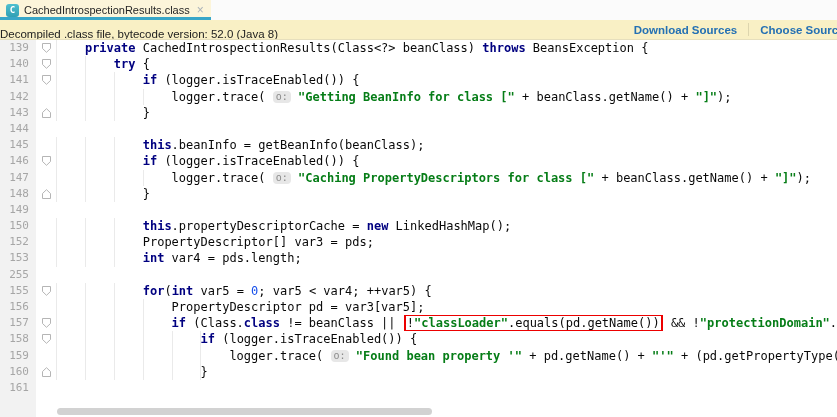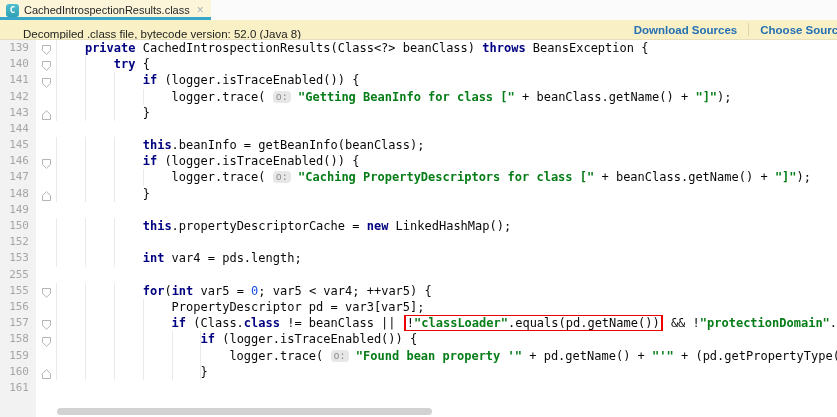--- a/index.html
+++ b/index.html
@@ -12,31 +12,31 @@
   .tab::after { content:""; position:absolute; left:0; right:0; bottom:0; height:3px; background:#38a6c8; }
   .tab-label { font-size:11px; color:#262626; white-space:nowrap; }
   .class-icon { width:13px; height:13px; border-radius:3px; background:linear-gradient(180deg,#4fc0cf,#2f9fb4);
                 color:#fff; font-size:9px; font-weight:bold; display:flex; align-items:center; justify-content:center;
                 font-family:"DejaVu Sans Mono",monospace; }
   .tab-close { color:#aab2b8; font-size:12px; line-height:12px; margin-left:2px; cursor:pointer; }
 
   
   .banner { height:20px; background:#f9f0c5; border-bottom:1px solid #e6dfbd; display:flex; align-items:center;
             font-size:11.5px; color:#222; flex-shrink:0; overflow:hidden; white-space:nowrap; }
-  .banner-msg { padding-left:23px; flex:1 1 auto;margin-top:9px; }
+  .banner-msg { padding-left:0; flex:1 1 auto;margin-top:9px; }
   .banner-link { color:#2470b3; cursor:pointer; text-decoration:none; flex:0 0 auto;font-weight:bold; }
   .banner-sep { width:1px; height:13px; background:#ddd5ae; margin:0 11px; flex:0 0 auto; }
   .banner-link.last { margin-right:-14px; }
 
   
   .editor { position:relative; flex:1 1 auto; background:#fff; overflow:hidden; cursor:text; }
   .gutter-bg { position:absolute; left:0; top:0; bottom:0; width:36px; background:#f2f2f2; }
   .lines { position:relative; }
   .line { display:flex; height:16.2px; line-height:16.2px; white-space:pre;
-          font-family:"DejaVu Sans Mono", monospace; font-size:12px;align-items:flex-end; }
+          font-family:"DejaVu Sans Mono", monospace; font-size:12px; }
   .lnum { width:36px; flex:0 0 36px; text-align:right; padding-right:7px; color:#a6a6a6; font-size:11px; position:relative; }
   .fold { width:20px; flex:0 0 20px; display:flex; align-items:center; justify-content:center; cursor:pointer; }
   .fold svg { display:block; }
   .codetxt { flex:1 1 auto; overflow:hidden; color:#080808; }
   .ind { display:inline-block; white-space:pre;
          background-image:repeating-linear-gradient(90deg,#eaeaea 0,#eaeaea 1px,transparent 1px,transparent 4ch); }
   .kw { color:#000080; font-weight:bold; }
   .str { color:#067d17; font-weight:bold; }
   .num { color:#1750eb; }
   .pl { color:#080808; }
@@ -87,21 +87,21 @@
         <div class="line"><span class="lnum">145</span><span class="fold"></span><span class="codetxt"><span class="ind">            </span><span class="kw">this</span><span class="pl">.beanInfo = getBeanInfo(beanClass);</span></span></div>
         <div class="line"><span class="lnum">146</span><span class="fold"><svg width="11" height="12" viewBox="0 0 11 12">
               <path d="M1.5 1.5h8v5l-4 3.8-4-3.8z" fill="#fff" stroke="#b5b5b5"></path>
             </svg></span><span class="codetxt"><span class="ind">            </span><span class="kw">if</span><span class="pl"> (logger.isTraceEnabled()) {</span></span></div>
         <div class="line"><span class="lnum">147</span><span class="fold"></span><span class="codetxt"><span class="ind">                </span><span class="pl">logger.trace( </span><span class="hint">o:</span><span class="pl"> </span><span class="str">"Caching PropertyDescriptors for class ["</span><span class="pl"> + beanClass.getName() + </span><span class="str">"]"</span><span class="pl">);</span></span></div>
         <div class="line"><span class="lnum">148</span><span class="fold"><svg width="11" height="12" viewBox="0 0 11 12">
               <path d="M1.5 10.5h8v-5l-4-3.8-4 3.8z" fill="#fff" stroke="#b5b5b5"></path>
             </svg></span><span class="codetxt"><span class="ind">            </span><span class="pl">}</span></span></div>
         <div class="line"><span class="lnum">149</span><span class="fold"></span><span class="codetxt"></span></div>
         <div class="line"><span class="lnum">150</span><span class="fold"></span><span class="codetxt"><span class="ind">            </span><span class="kw">this</span><span class="pl">.propertyDescriptorCache = </span><span class="kw">new</span><span class="pl"> LinkedHashMap();</span></span></div>
-        <div class="line"><span class="lnum">152</span><span class="fold"></span><span class="codetxt"><span class="ind">            </span></span></div>
+        <div class="line"><span class="lnum">152</span><span class="fold"></span><span class="codetxt"><span class="ind">            </span><span class="pl">PropertyDescriptor[] var3 = pds;</span></span></div>
         <div class="line"><span class="lnum">153</span><span class="fold"></span><span class="codetxt"><span class="ind">            </span><span class="kw">int</span><span class="pl"> var4 = pds.length;</span></span></div>
         <div class="line"><span class="lnum">255</span><span class="fold"></span><span class="codetxt"></span></div>
         <div class="line"><span class="lnum">155</span><span class="fold"><svg width="11" height="12" viewBox="0 0 11 12">
               <path d="M1.5 1.5h8v5l-4 3.8-4-3.8z" fill="#fff" stroke="#b5b5b5"></path>
             </svg></span><span class="codetxt"><span class="ind">            </span><span class="kw">for</span><span class="pl">(</span><span class="kw">int</span><span class="pl"> var5 = </span><span class="num">0</span><span class="pl">; var5 &lt; var4; ++var5) {</span></span></div>
         <div class="line"><span class="lnum">156</span><span class="fold"></span><span class="codetxt"><span class="ind">                </span><span class="pl">PropertyDescriptor pd = var3[var5];</span></span></div>
         <div class="line"><span class="lnum">157</span><span class="fold"><svg width="11" height="12" viewBox="0 0 11 12">
               <path d="M1.5 1.5h8v5l-4 3.8-4-3.8z" fill="#fff" stroke="#b5b5b5"></path>
             </svg></span><span class="codetxt"><span class="ind">                </span><span class="kw">if</span><span class="pl"> (Class.</span><span class="kw">class</span><span class="pl"> != beanClass || </span><span class="redbox"><span class="pl">!</span><span class="str">"classLoader"</span><span class="pl">.equals(pd.getName())</span></span><span class="pl"> &amp;&amp; !</span><span class="str">"protectionDomain"</span><span class="pl">.equals(pd.getName())) {</span></span></div>
         <div class="line"><span class="lnum">158</span><span class="fold"><svg width="11" height="12" viewBox="0 0 11 12">

